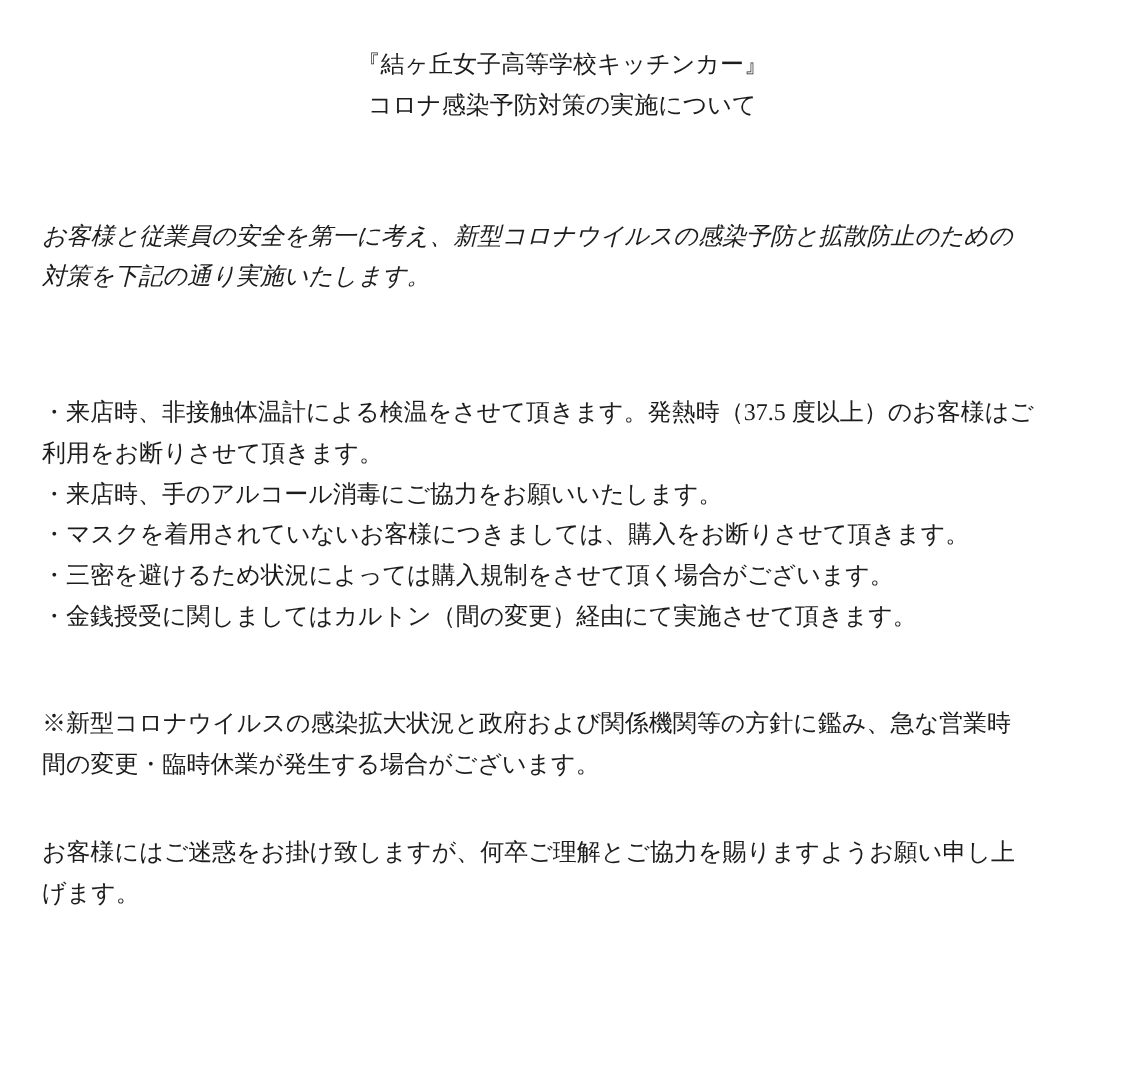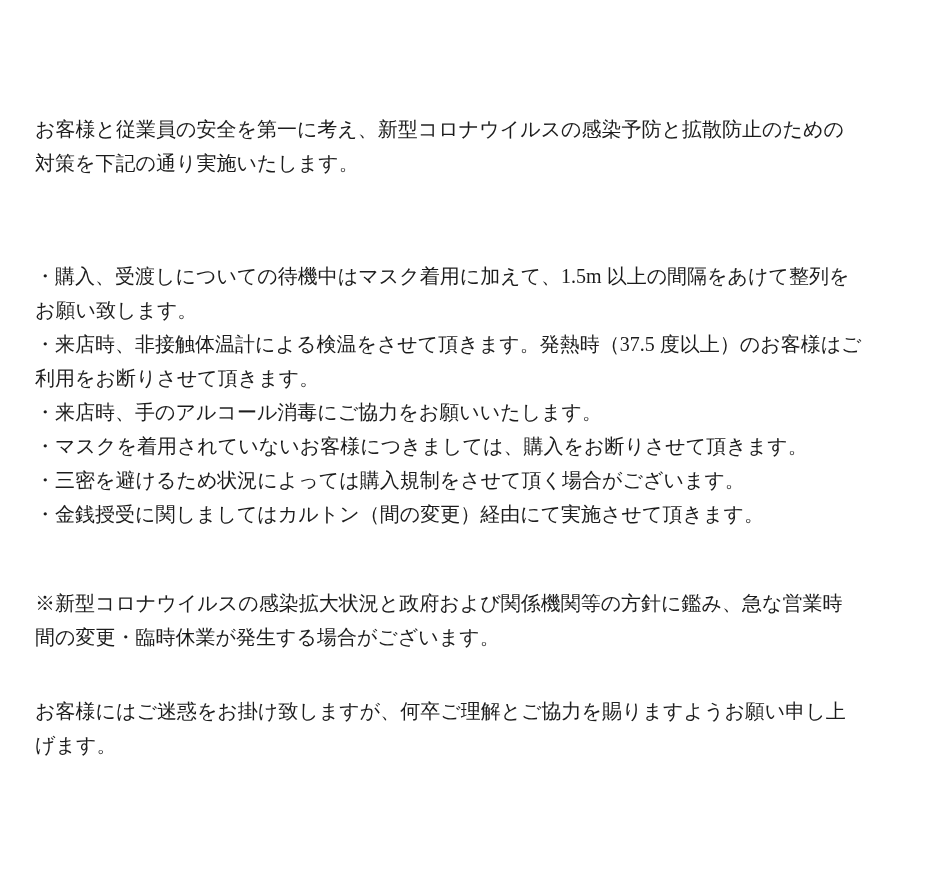--- a/index.html
+++ b/index.html
@@ -24,43 +24,46 @@
   }
   .page p {
     margin: 0;
     white-space: pre-line; 
   }
   .title-block {
     text-align: center;
   }
   .intro {
     margin-top: 75px !important;
+    font-style: italic;
   }
   .bullets {
     margin-top: 79px;
   }
   .note {
     margin-top: 55px !important;
   }
   .closing {
     margin-top: 40px !important;
   }
 </style>
 </head>
 <body>
 
 <div class="page">
 
+  <div class="title-block">
+    <p>『結ヶ丘女子高等学校キッチンカー』</p>
+    <p>コロナ感染予防対策の実施について</p>
+  </div>
 
   <p class="intro">お客様と従業員の安全を第一に考え、新型コロナウイルスの感染予防と拡散防止のための
 対策を下記の通り実施いたします。</p>
 
   <div class="bullets">
-    <p>・購入、受渡しについての待機中はマスク着用に加えて、1.5m 以上の間隔をあけて整列を
-お願い致します。</p>
     <p>・来店時、非接触体温計による検温をさせて頂きます。発熱時（37.5 度以上）のお客様はご
 利用をお断りさせて頂きます。</p>
     <p>・来店時、手のアルコール消毒にご協力をお願いいたします。</p>
     <p>・マスクを着用されていないお客様につきましては、購入をお断りさせて頂きます。</p>
     <p>・三密を避けるため状況によっては購入規制をさせて頂く場合がございます。</p>
     <p>・金銭授受に関しましてはカルトン（間の変更）経由にて実施させて頂きます。</p>
   </div>
 
   <p class="note">※新型コロナウイルスの感染拡大状況と政府および関係機関等の方針に鑑み、急な営業時
 間の変更・臨時休業が発生する場合がございます。</p>

